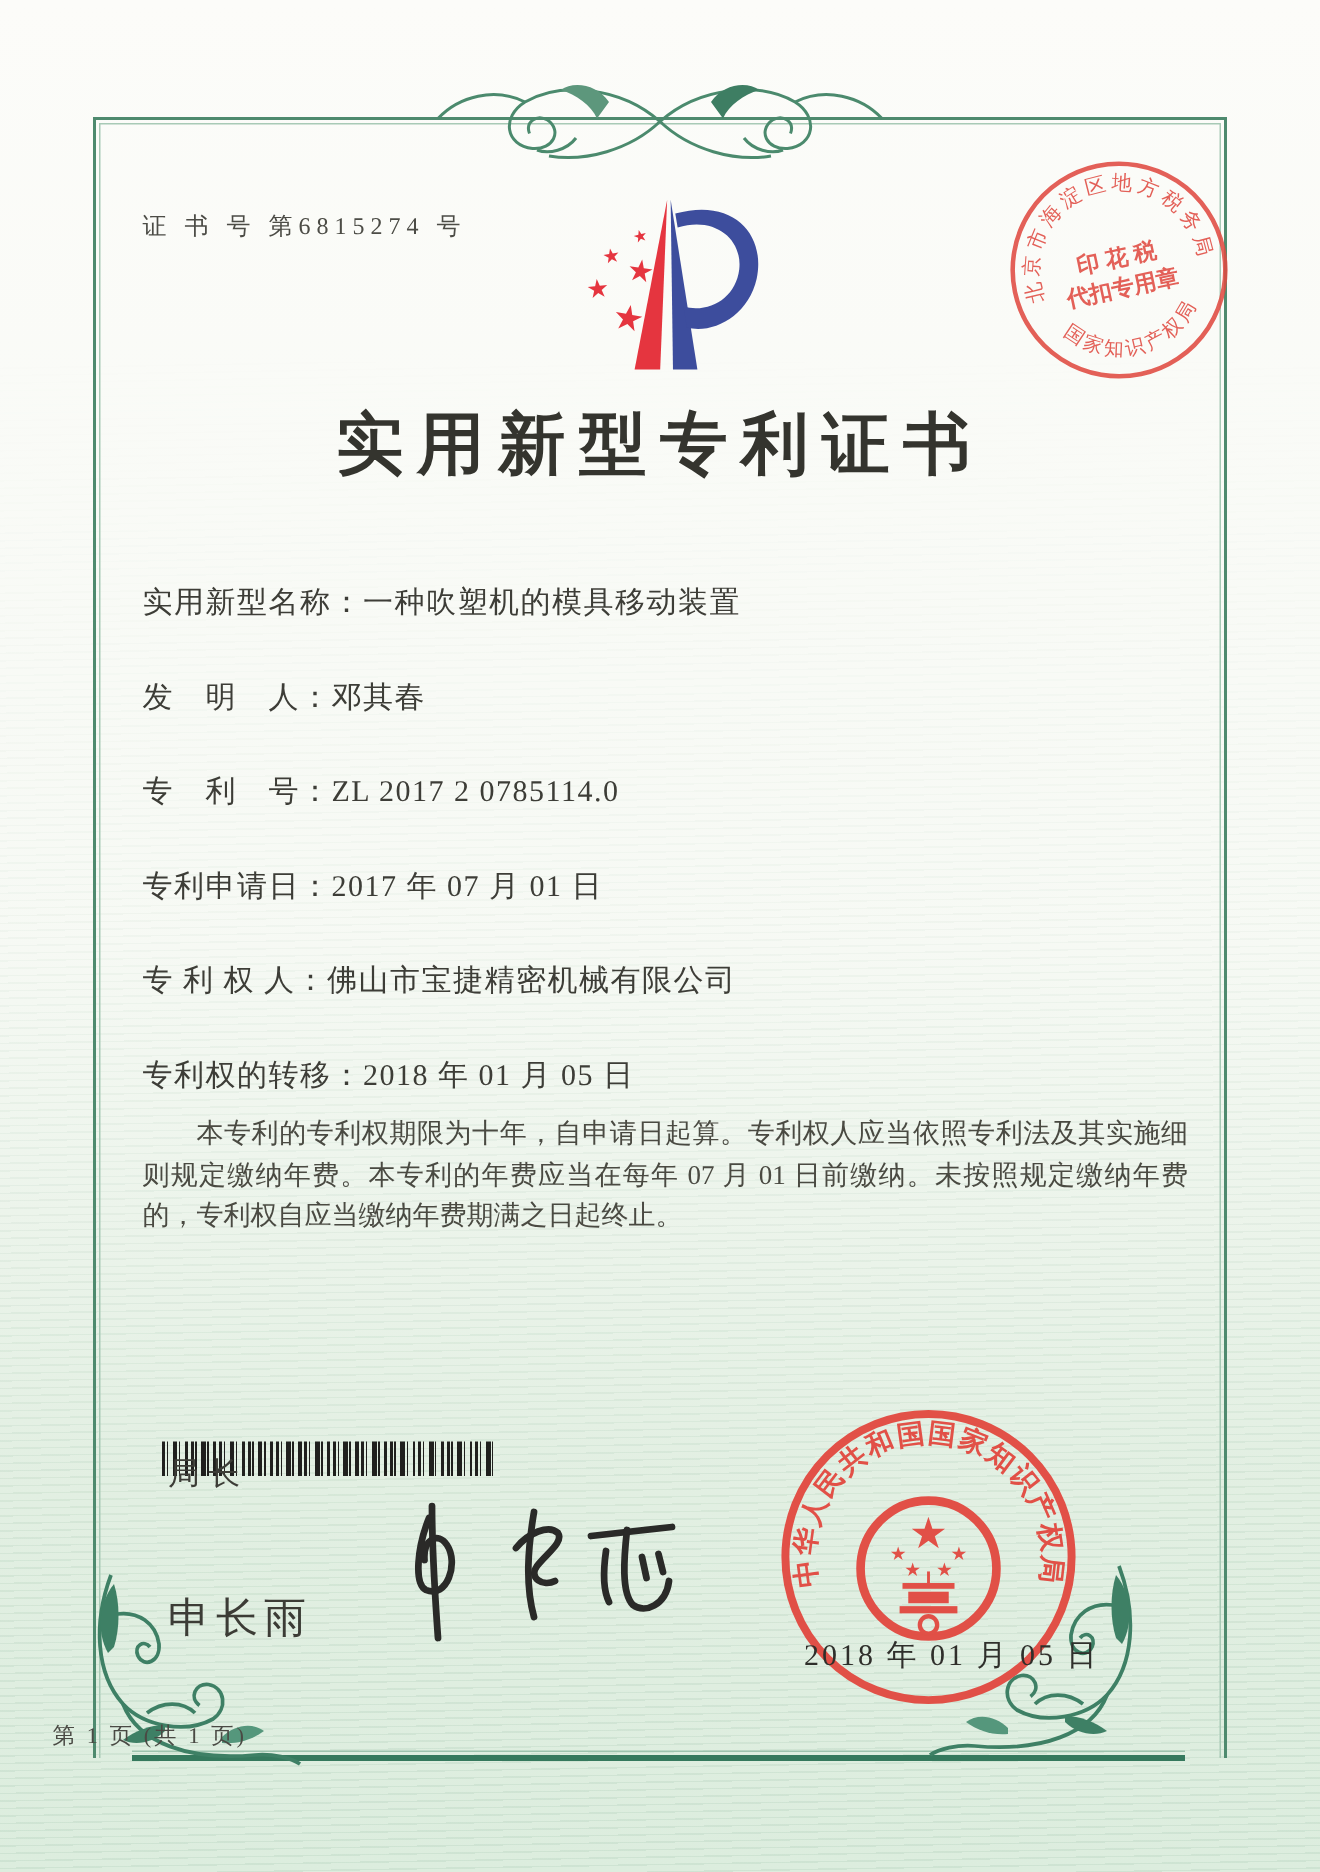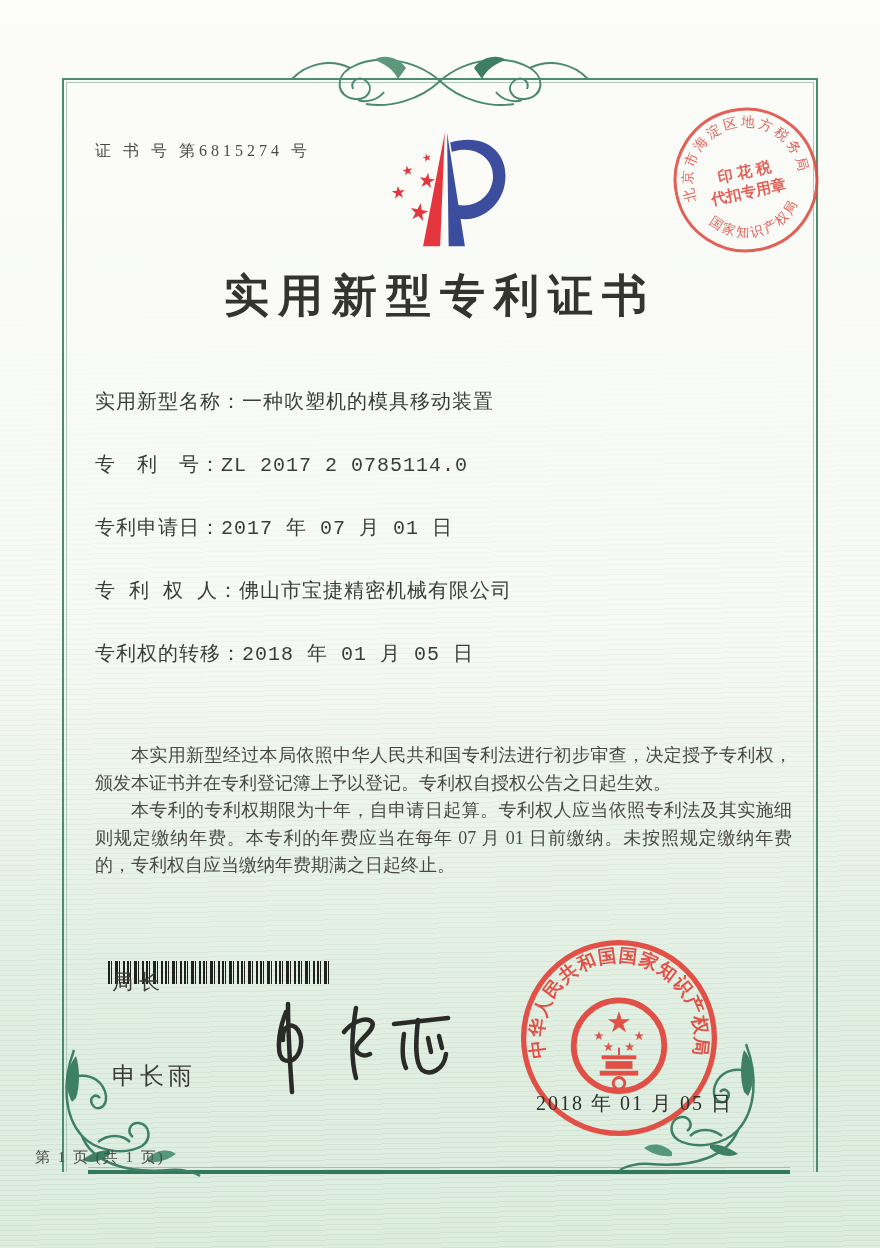--- a/index.html
+++ b/index.html
@@ -26,35 +26,35 @@
   .frame::after{
     content:"";position:absolute;left:2px;top:2px;right:2px;bottom:0;
     border-top:1px solid #a8cab6;border-left:1px solid #a8cab6;border-right:1px solid #a8cab6;
   }
   .bottom-line-light{position:absolute;left:88px;top:1167px;width:702px;height:1px;background:#9cc3ad;}
   .bottom-line{position:absolute;left:88px;top:1170px;width:702px;height:4px;background:#35795d;}
 
   .cert-number{position:absolute;left:95px;top:141px;font-size:16px;letter-spacing:4px;color:#4c4c46;}
   .title{position:absolute;left:0;width:880px;top:266px;text-align:center;font-size:45px;font-weight:700;letter-spacing:9px;color:#34342e;}
 
-  .fields{position:absolute;left:95px;top:388px;width:690px;font-family:Liberation Mono, monospace;}
+  .fields{position:absolute;left:95px;top:388px;width:690px;}
   .field-row{height:63px;font-size:20px;color:#3d3d37;letter-spacing:1px;}
   .field-label{color:#3d3d37;}
   .field-value{color:#3d3d37;}
 
   .paragraphs{position:absolute;left:95px;top:742px;width:697px;font-size:18px;line-height:27.5px;color:#4a4a42;text-align:justify;}
   .paragraphs p{margin:0;text-indent:2em;}
 
   .barcode{
     position:absolute;left:108px;top:961px;width:224px;height:23px;
     background:repeating-linear-gradient(90deg,#20201e 0 2px,transparent 2px 3px,#20201e 3px 4px,transparent 4px 7px,#20201e 7px 10px,transparent 10px 11px,#20201e 11px 12px,transparent 12px 15px,#20201e 15px 17px,transparent 17px 19px);
   }
 
   .signer-title{position:absolute;left:112px;top:968px;font-size:21px;letter-spacing:6px;color:#3c3c36;}
-  .signer-name{position:absolute;left:112px;top:1060px;font-size:24px;letter-spacing:4px;color:#3c3c36;}
+  .signer-name{position:absolute;left:112px;top:1060px;font-size:28px;letter-spacing:4px;color:#3c3c36;}
   .signature{position:absolute;left:248px;top:998px;width:220px;height:100px;}
 
   .tax-stamp{position:absolute;left:665px;top:99px;width:162px;height:162px;transform:rotate(-12deg);opacity:.88;}
   .office-seal{position:absolute;left:513px;top:932px;width:212px;height:212px;opacity:.93;}
   .seal-date{position:absolute;left:536px;top:1090px;font-size:20px;letter-spacing:2px;color:#2f2f2b;z-index:5;}
 
   .footer{position:absolute;left:35px;top:1148px;width:755px;text-align:left;font-size:15px;letter-spacing:2px;color:#4a4a44;}
 
   .flourish-top{position:absolute;left:288px;top:48px;width:304px;height:66px;}
   .corner-bl{position:absolute;left:52px;top:1046px;width:150px;height:140px;}
@@ -147,35 +147,37 @@
     </g>
   </svg>
 
   <div class="title">实用新型专利证书</div>
 
   <div class="fields">
     <div class="field-row">
       <span class="field-label">实用新型名称：</span><span class="field-value">一种吹塑机的模具移动装置</span>
     </div>
     <div class="field-row">
+      <span class="field-label">发　明　人：</span><span class="field-value">邓其春</span>
+    </div>
+    <div class="field-row">
       <span class="field-label">专　利　号：</span><span class="field-value">ZL 2017 2 0785114.0</span>
     </div>
     <div class="field-row">
       <span class="field-label">专利申请日：</span><span class="field-value">2017 年 07 月 01 日</span>
     </div>
     <div class="field-row">
       <span class="field-label">专 利 权 人：</span><span class="field-value">佛山市宝捷精密机械有限公司</span>
     </div>
     <div class="field-row">
       <span class="field-label">专利权的转移：</span><span class="field-value">2018 年 01 月 05 日</span>
     </div>
   </div>
 
   <div class="paragraphs">
-    <p>本实用新型经过本局依照中华人民共和国专利法进行初步审查，决定授予专利权，颁发本证书并在专利登记簿上予以登记。专利权自授权公告之日起生效。</p>
     <p>本专利的专利权期限为十年，自申请日起算。专利权人应当依照专利法及其实施细则规定缴纳年费。本专利的年费应当在每年 07 月 01 日前缴纳。未按照规定缴纳年费的，专利权自应当缴纳年费期满之日起终止。</p>
   </div>
 
   <div class="barcode"></div>
 
   <div class="signer-title">局长</div>
   <div class="signer-name">申长雨</div>
 
   <svg class="signature" viewBox="0 0 220 100">
     <g fill="none" stroke="#2a2a28" stroke-width="4.5" stroke-linecap="round">

